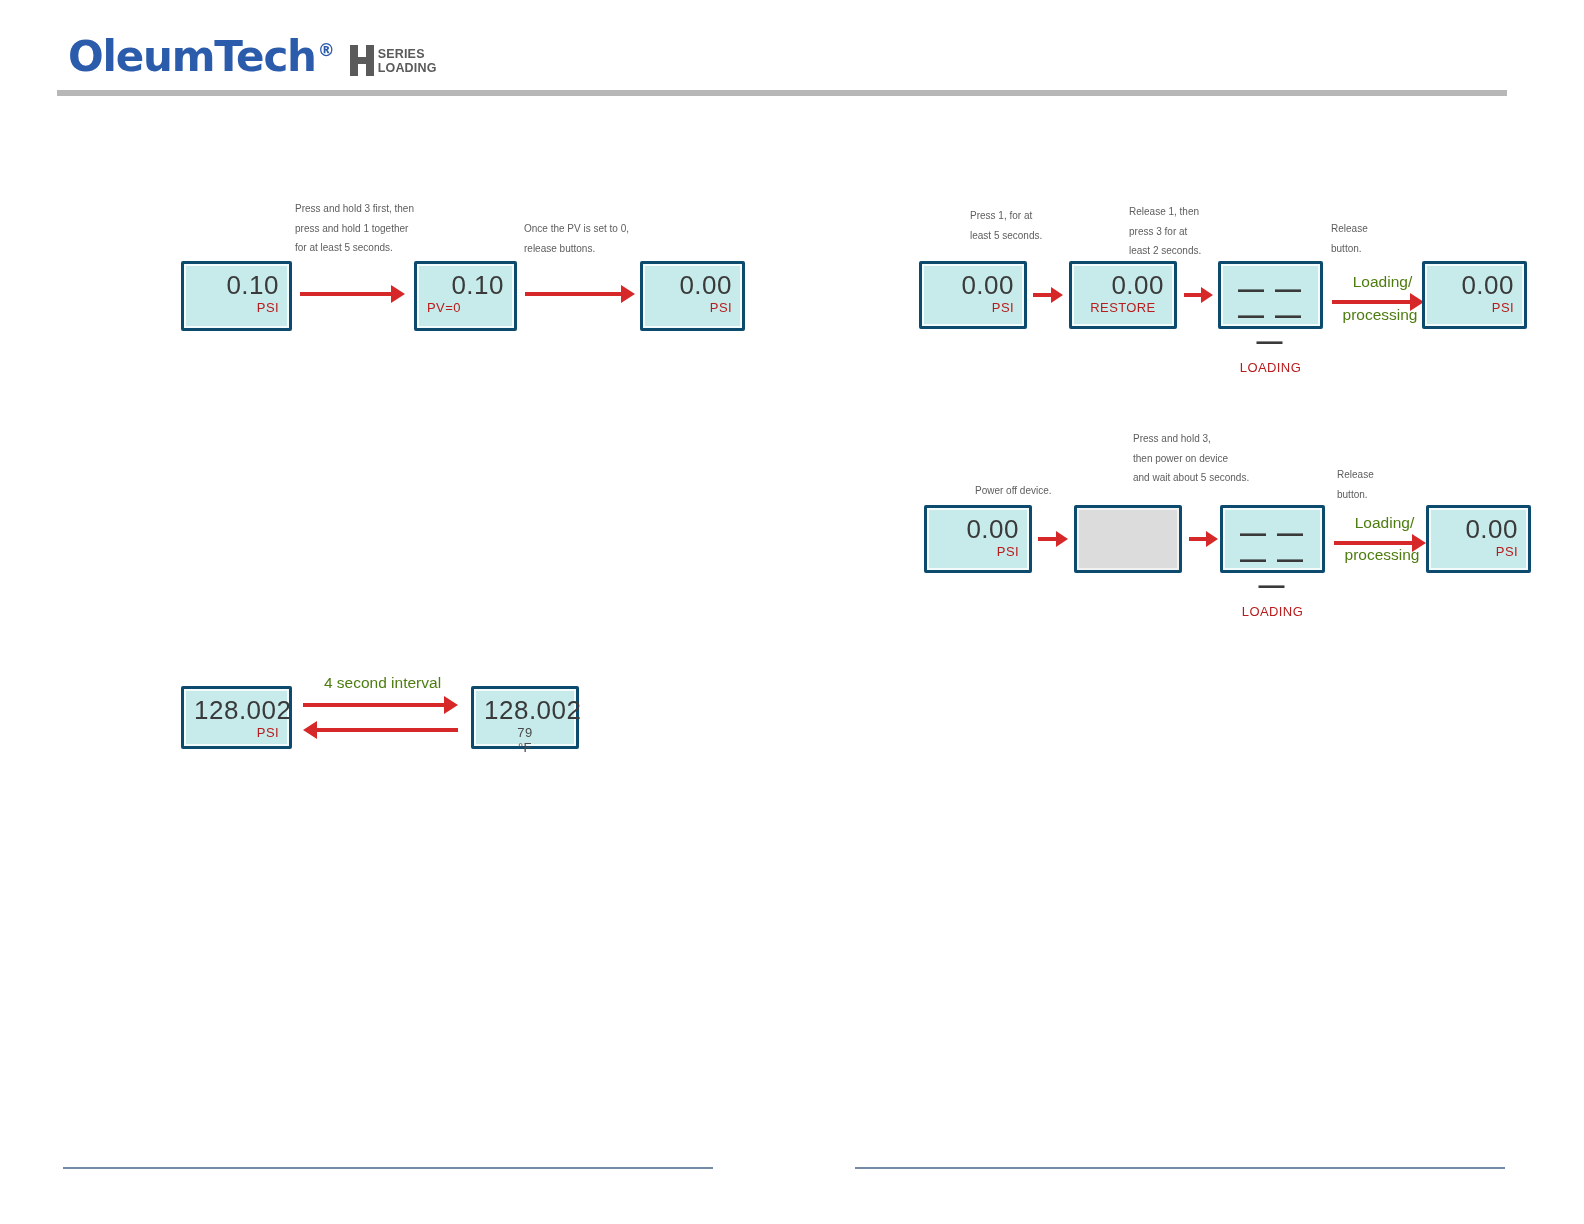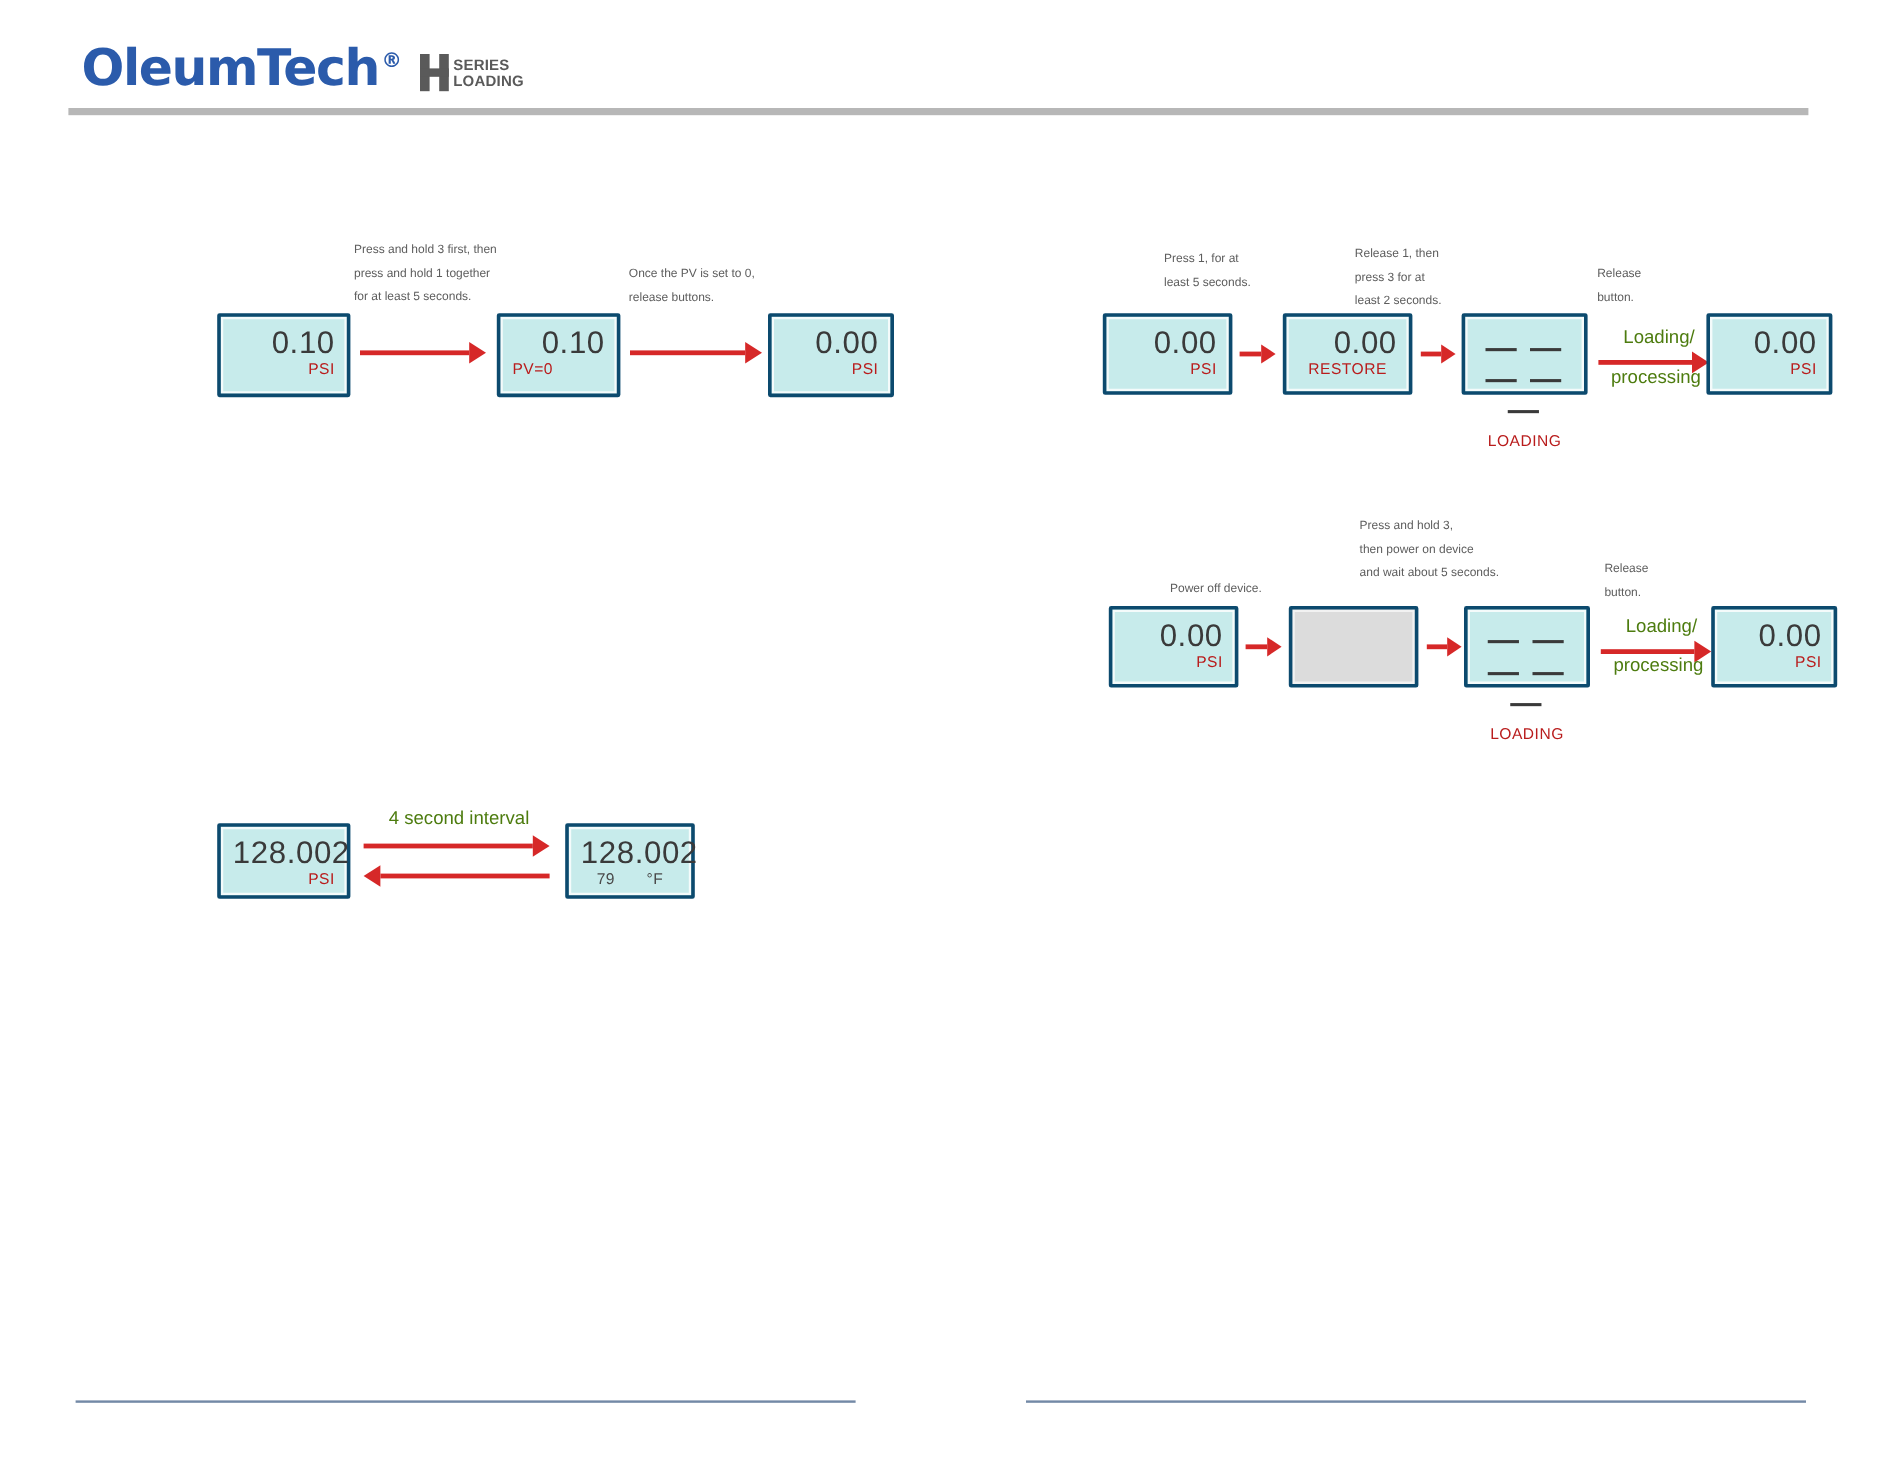--- a/index.html
+++ b/index.html
@@ -141,20 +141,21 @@
     font-size: 26px;
     line-height: 26px;
     color: #3a3a3a;
     letter-spacing: 2px;
     font-weight: 600;
   }
   .disp .sub-row {
     display: flex;
     justify-content: space-around;
     align-items: center;
+    flex-direction: column;
   }
   .disp .sub-row span {
     font-size: 13px;
     color: #4a4a4a;
     letter-spacing: 0.4px;
   }
 
   
   .caption {
     position: absolute;

